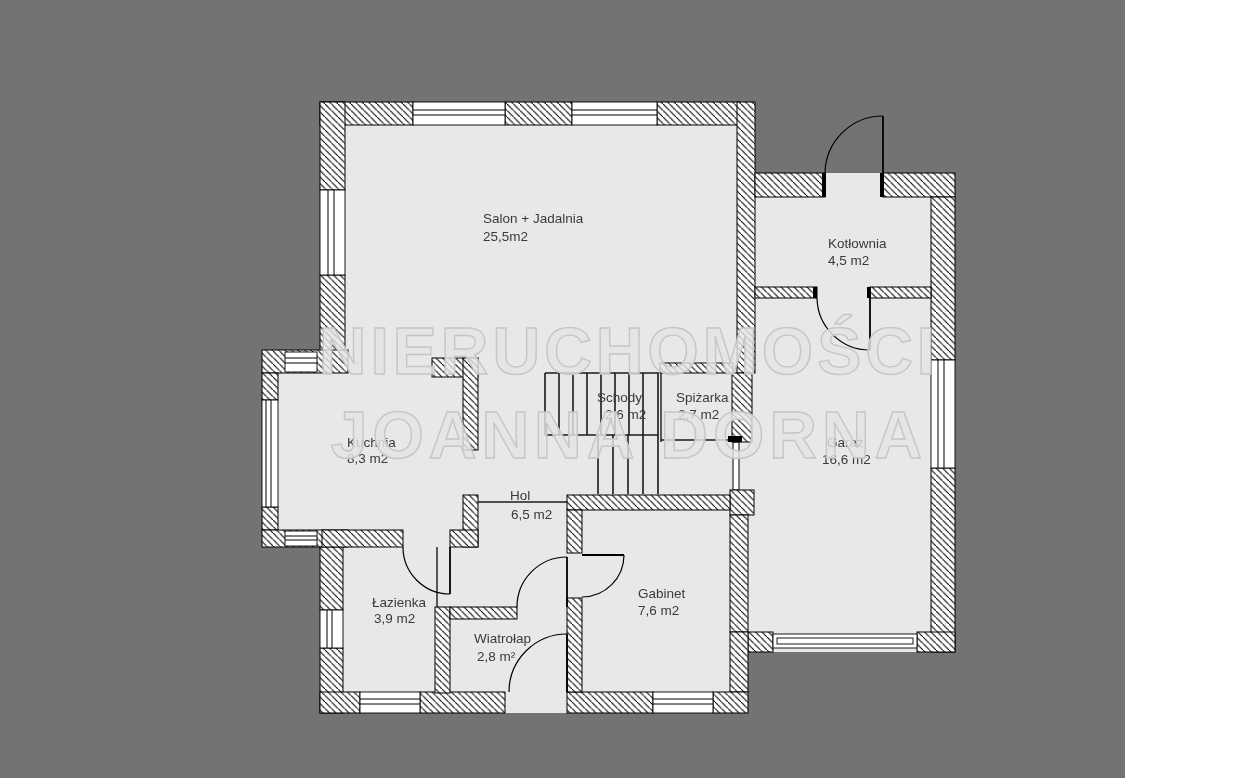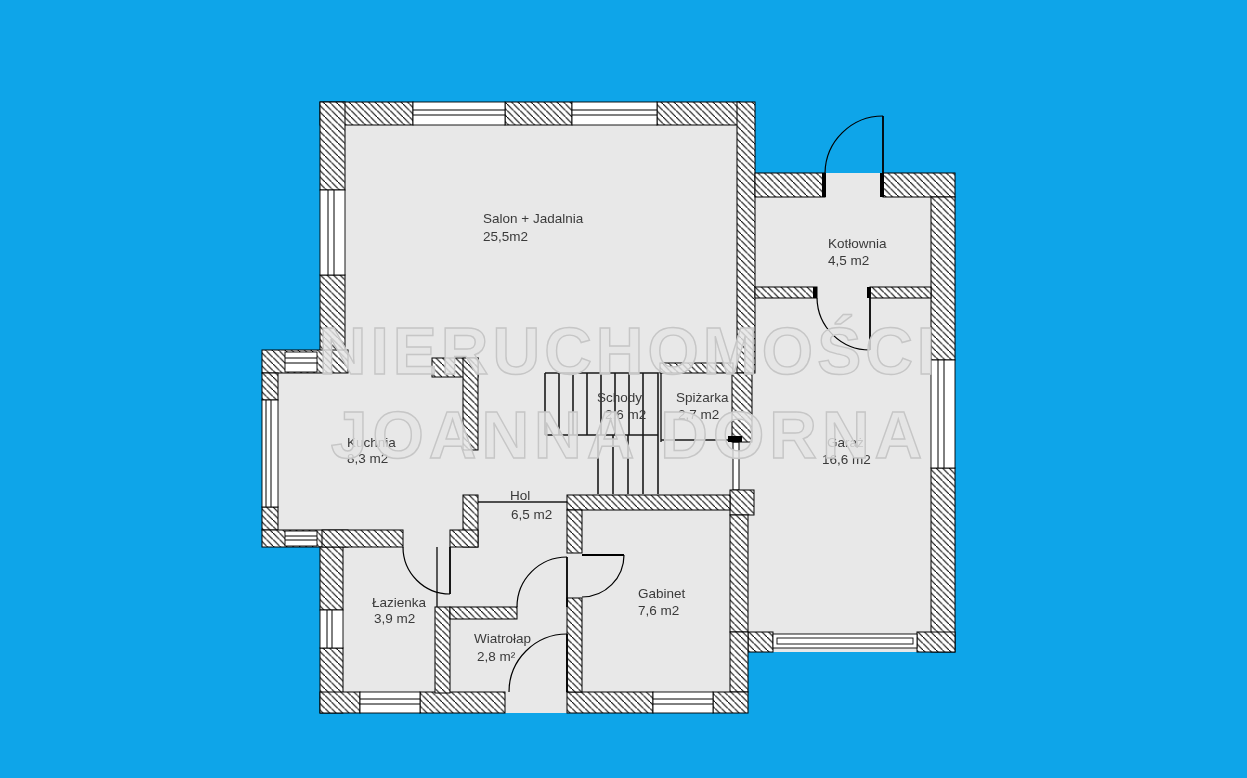--- a/index.html
+++ b/index.html
@@ -1,16 +1,16 @@
 <!DOCTYPE html>
 <html><head>
 <meta charset="utf-8">
 <style>
   html,body{margin:0;padding:0;background:#ffffff;}
-  #page{position:relative;width:1247px;height:778px;background:#0ea5e9;overflow:hidden;
+  #page{position:relative;width:1125px;height:778px;background:#737373;overflow:hidden;
         font-family:"Liberation Sans", sans-serif;}
   svg{display:block;}
   .room-name, .room-area{font-family:"Liberation Sans",sans-serif;font-size:13.5px;fill:#3a3a3a;}
   .wm{font-family:"Liberation Sans",sans-serif;font-weight:bold;font-size:66px;
       fill:#e4e4e4;fill-opacity:0.82;stroke:#c6c6c6;stroke-width:1.4;}
   .wm2{letter-spacing:5px;}
   .wm1{letter-spacing:4px;}
   .wall{fill:url(#hatch);stroke:#000;stroke-width:1;}
   .win{fill:#fff;stroke:#000;stroke-width:0.9;}
   .winline{stroke:#000;stroke-width:1;}

